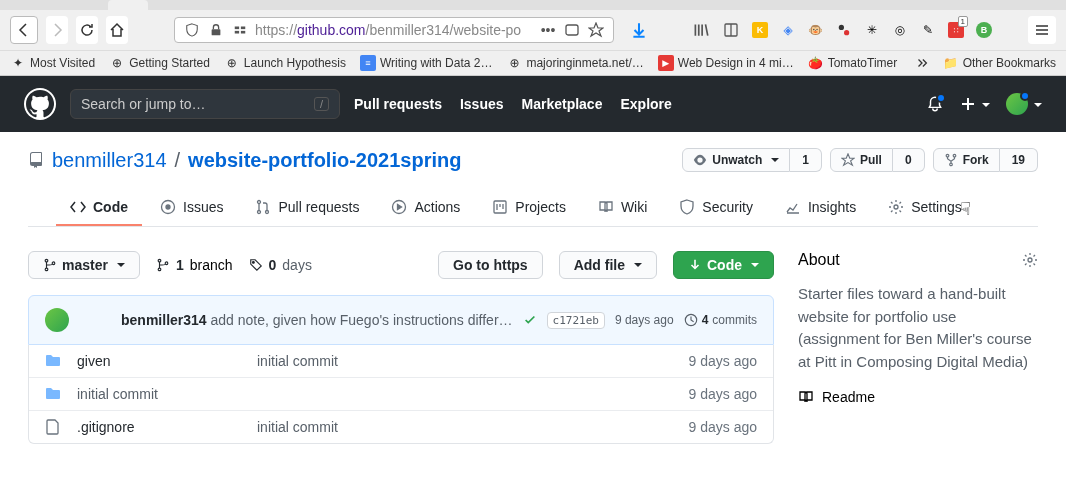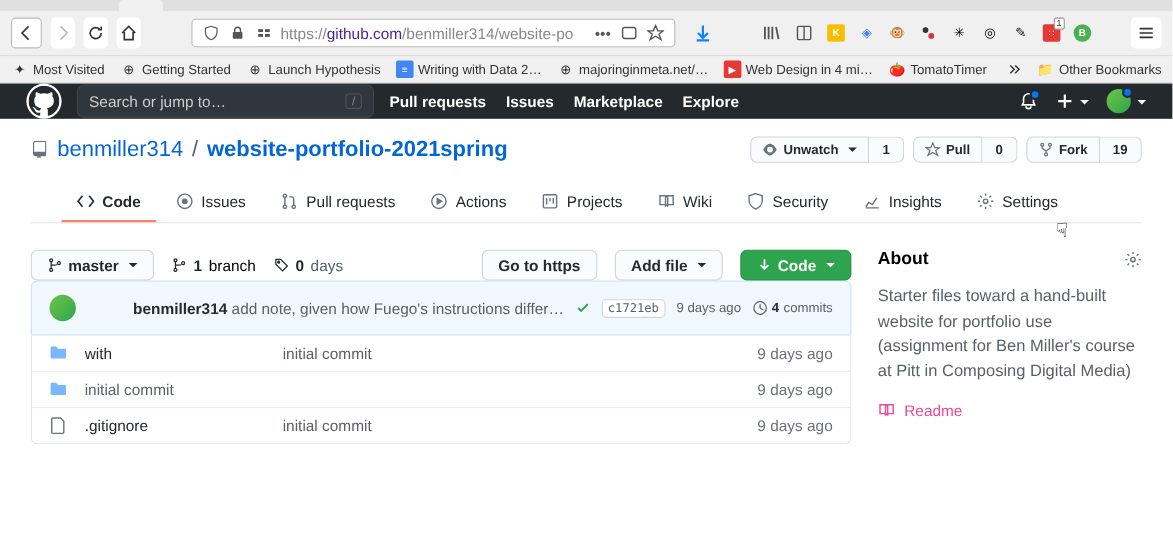--- a/index.html
+++ b/index.html
@@ -15,21 +15,21 @@
 .url-text { flex: 1; overflow: hidden; white-space: nowrap; color: #888; font-size: 14px; }
 .url-text .dark { color: #4c1d95; }
 .icon-small { color: #555; display: inline-flex; align-items: center; justify-content: center; width: 18px; height: 18px; }
 .toolbar-icons { display: flex; align-items: center; gap: 12px; margin-left: 8px; }
 .hamburger { margin-left: auto; }
 
 .bookmarks-bar { display: flex; align-items: center; padding: 4px 10px; gap: 14px; border-top: 1px solid #ddd; font-size: 12px; color: #333; white-space: nowrap; }
 .bm { display: flex; align-items: center; gap: 4px; cursor: pointer; }
 .bm-icon { width: 16px; height: 16px; display: inline-flex; align-items: center; justify-content: center; font-size: 12px; }
 
-.gh-header { background: #24292e; color: #fff; display: flex; align-items: center; padding: 0 24px; gap: 14px; }
+.gh-header { background: #24292e; color: #fff; display: flex; align-items: center; padding: 12px 24px; gap: 14px; }
 .gh-logo { width: 32px; height: 32px; border-radius: 50%; background: #fff; display: flex; align-items: center; justify-content: center; color: #24292e; }
 .gh-search { background: #2f363d; border: 1px solid #444; border-radius: 6px; padding: 6px 10px; width: 270px; display: flex; align-items: center; color: #ccc; font-size: 14px; }
 .gh-search .slash { border: 1px solid #555; border-radius: 3px; padding: 0 5px; font-size: 11px; margin-left: auto; color: #888; }
 .gh-nav { display: flex; gap: 18px; font-weight: 600; font-size: 14px; }
 .gh-nav span { cursor: pointer; }
 .gh-right { margin-left: auto; display: flex; align-items: center; gap: 16px; }
 .bell { position: relative; }
 .bell .dot, .avatar .dot { position: absolute; top: -2px; right: -2px; width: 10px; height: 10px; background: #0576fb; border-radius: 50%; border: 2px solid #24292e; }
 .avatar { width: 22px; height: 22px; border-radius: 50%; background: linear-gradient(135deg, #6cc644, #2ea44f); position: relative; }
 
@@ -47,21 +47,21 @@
 .repo-tabs { display: flex; gap: 4px; border-bottom: 1px solid #e1e4e8; margin-top: 18px; padding: 0 28px; }
 .tab { padding: 9px 14px; display: flex; align-items: center; gap: 7px; color: #24292e; cursor: pointer; font-size: 14px; border-bottom: 2px solid transparent; }
 .tab.active { border-bottom-color: #f9826c; font-weight: 600; }
 .tab svg { color: #6a737d; }
 .tab.active svg { color: #24292e; }
 
 .repo-body { display: flex; padding: 24px 28px; gap: 24px; }
 .main-col { flex: 1; min-width: 0; }
 .side-col { width: 240px; }
 
-.file-bar { display: flex; align-items: center; gap: 16px; }
+.file-bar { display: flex; align-items: center; gap: 16px; margin-bottom: 16px; }
 .file-bar .btn { font-size: 14px; padding: 5px 14px; }
 .file-bar .info { display: flex; align-items: center; gap: 6px; color: #24292e; font-size: 14px; }
 .file-bar .info .bold { font-weight: 600; }
 .file-bar .spacer { flex: 1; }
 .btn-green { background: #2ea44f; color: #fff; border-color: #2a9147; }
 
 .commit-box { border: 1px solid #c8e1ff; background: #f1f8ff; border-radius: 6px 6px 0 0; padding: 12px 16px; display: flex; align-items: center; gap: 10px; font-size: 14px; }
 .commit-box .avatar-sm { width: 24px; height: 24px; border-radius: 50%; background: linear-gradient(135deg, #6cc644, #2ea44f); flex-shrink: 0; }
 .commit-box .msg { flex: 1; overflow: hidden; white-space: nowrap; text-overflow: ellipsis; color: #586069; text-align: right; }
 .commit-box .msg b { color: #24292e; font-weight: 600; }
@@ -72,23 +72,23 @@
 .file-list { border: 1px solid #e1e4e8; border-top: none; border-radius: 0 0 6px 6px; }
 .file-row { display: flex; align-items: center; padding: 8px 16px; border-top: 1px solid #eaecef; font-size: 14px; color: #586069; }
 .file-row:first-child { border-top: none; }
 .file-row .ficon { width: 20px; color: #79b8ff; margin-right: 12px; }
 .file-row .ficon.file { color: #6a737d; }
 .file-row .fname { width: 180px; color: #0366d6; }
 .file-row .fname.plain { color: #24292e; }
 .file-row .fmsg { flex: 1; }
 .file-row .ftime { color: #6a737d; }
 
-.about-head { display: flex; align-items: center; justify-content: space-between; font-weight: 700; font-size: 16px; margin-bottom: 14px; }
+.about-head { display: flex; align-items: center; justify-content: space-between; font-weight: 400; font-size: 16px; margin-bottom: 14px; }
 .about-desc { color: #586069; font-size: 15px; line-height: 1.5; margin-bottom: 16px; }
-.readme-link { display: flex; align-items: flex-start; gap: 8px; color: #ec4899; font-size: 14px; }
+.readme-link { display: flex; align-items: flex-start; gap: 8px; color: #000000; font-size: 14px; }
 
 .cursor-hand { position: absolute; left: 960px; top: 198px; font-size: 18px; pointer-events: none; }
 
 svg { display: block; }
 .caret::after { content: ""; display: inline-block; border: 4px solid transparent; border-top-color: currentColor; margin-left: 4px; transform: translateY(2px); }
 </style>
 </head>
 <body>
 
 <div class="browser-chrome">
@@ -436,21 +436,21 @@
       </div>
     </div>
 
     <div class="file-list">
       <div class="file-row">
         <span class="ficon">
             <svg width="16" height="16" viewBox="0 0 16 16" fill="currentColor">
               <path d="M1 3a1 1 0 011-1h4l2 2h6a1 1 0 011 1v7a1 1 0 01-1 1H2a1 1 0 01-1-1z"></path>
             </svg>
           </span>
-        <span class="fname plain">with</span>
+        <span class="fname plain">given</span>
         <span class="fmsg">initial commit</span>
         <span class="ftime">9 days ago</span>
       </div>
       <div class="file-row">
         <span class="ficon">
             <svg width="16" height="16" viewBox="0 0 16 16" fill="currentColor">
               <path d="M1 3a1 1 0 011-1h4l2 2h6a1 1 0 011 1v7a1 1 0 01-1 1H2a1 1 0 01-1-1z"></path>
             </svg>
           </span>
         <span class="fmsg">initial commit</span>

